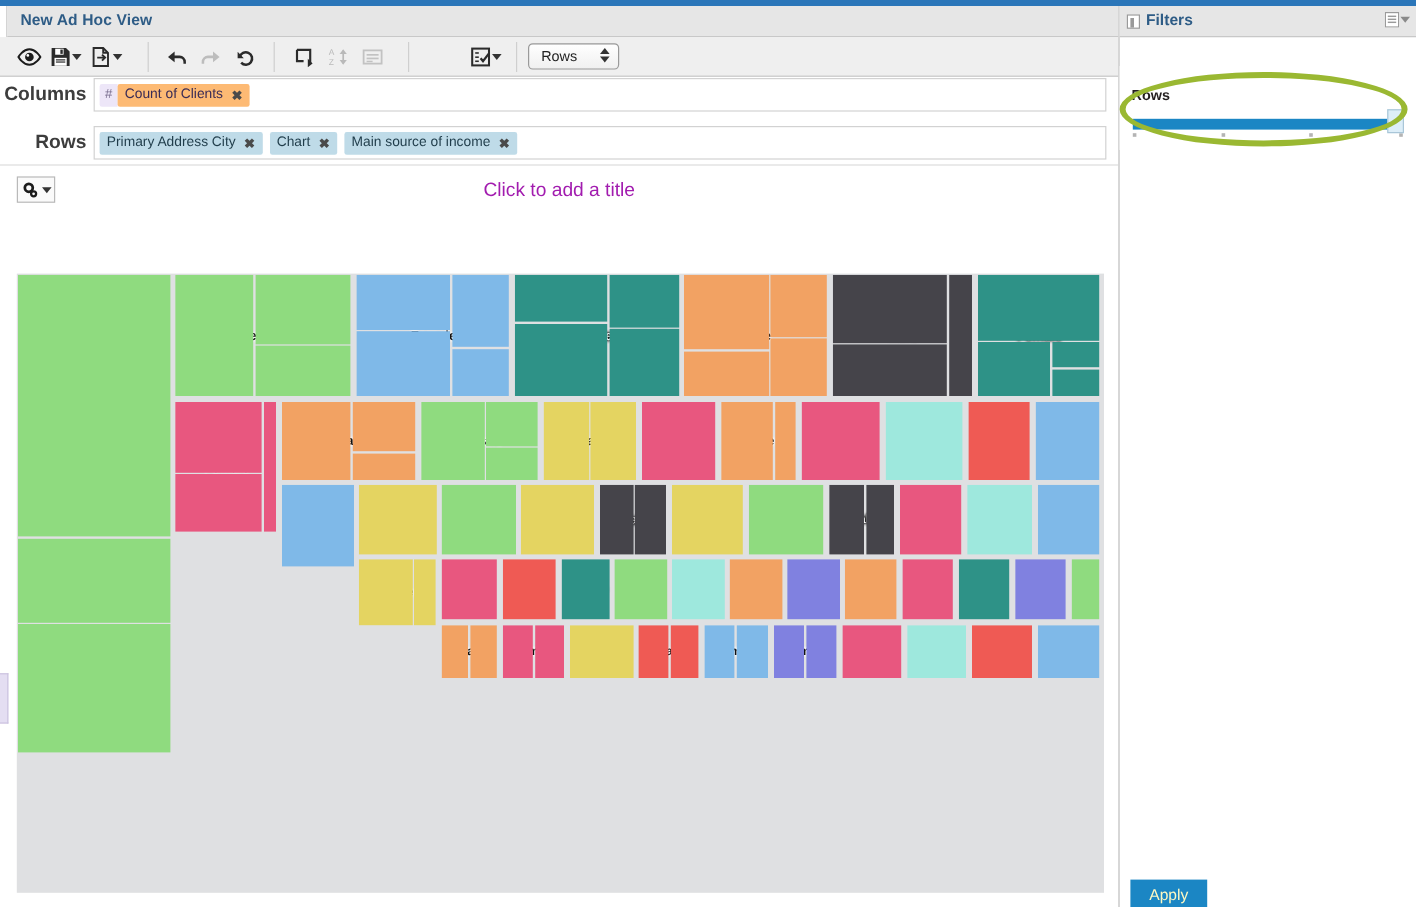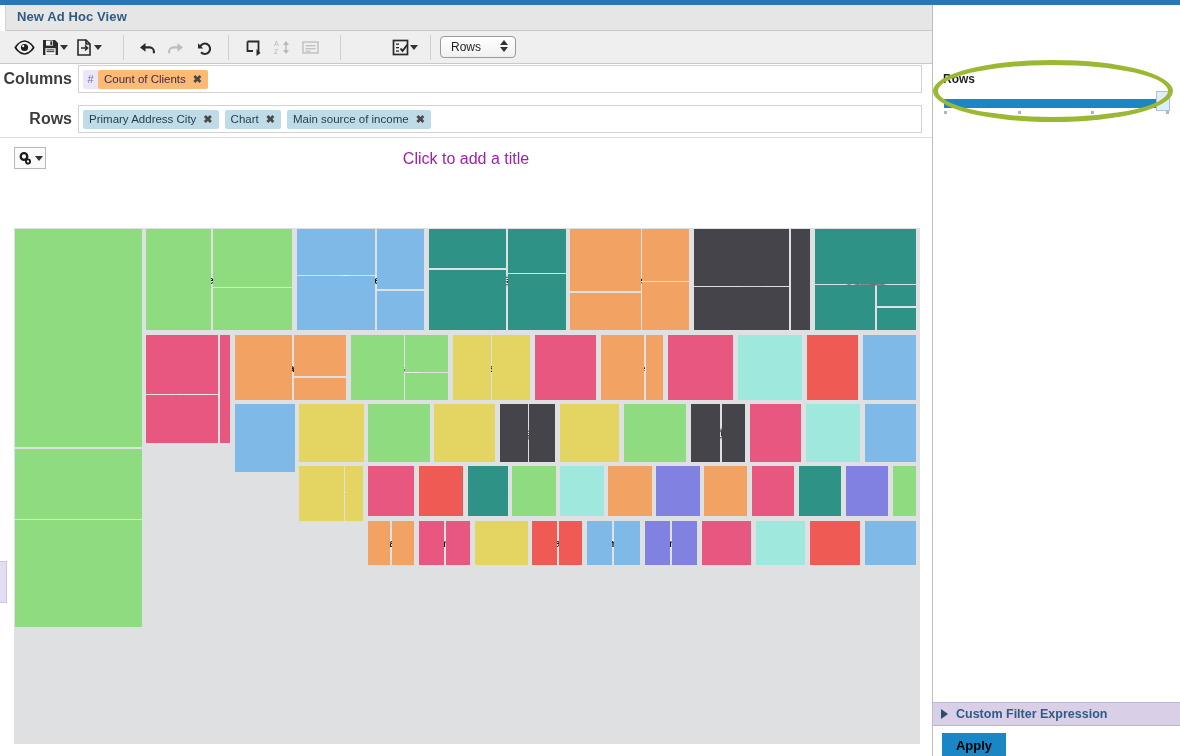--- a/index.html
+++ b/index.html
@@ -229,21 +229,21 @@
     border-top:5px solid transparent; border-bottom:5px solid transparent;
     border-left:7px solid #2f4a6b;
   }
   .cfe .cfe-label {
     margin-left:8px; font-size:12.5px; font-weight:bold; color:#2e5c86;
   }
   .apply-btn {
     position:absolute; left:941px - 932px; top:728px;
     left:9px;
     width:64px; height:24px; background:#1b86c4;
-    color:#000000; font-size:13px; font-weight:bold;
+    color:#fef9c3; font-size:13px; font-weight:normal;
     display:flex; align-items:center; justify-content:center;
     cursor:pointer; border:none;
     font-family:"Liberation Sans", sans-serif;
   }
 </style>
 </head>
 <body>
 
 <div id="app">
 
@@ -742,38 +742,47 @@
             </div>
             <span class="lbl sm">Female</span>
           </div>
         </div>
     </div>
 
     <div class="collapse-handle"></div>
   </div>
 
   <div class="filters">
+    <div class="filters-head">
+      <span class="panel-icon"></span>
+      <span class="fh-title">Filters</span>
+      <span class="fh-menu">
+        <svg width="12" height="13" viewBox="0 0 12 13">
+          <rect x="0.5" y="0.5" width="11" height="12" fill="#fff" stroke="#9a9a9a"></rect>
+          <rect x="2.5" y="3" width="7" height="1.2" fill="#9a9a9a"></rect>
+          <rect x="2.5" y="5.5" width="7" height="1.2" fill="#9a9a9a"></rect>
+          <rect x="2.5" y="8" width="7" height="1.2" fill="#9a9a9a"></rect>
+        </svg>
+        <span class="caret dim"></span>
+      </span>
+    </div>
 
 
     <div class="rows-filter">
       <div class="rf-label">Rows</div>
       <div class="slider-wrap">
         <div class="slider-track"></div>
         <div class="slider-fill"></div>
         <div class="slider-tick" style="left:0px;"></div>
         <div class="slider-tick" style="left:74px;"></div>
         <div class="slider-tick" style="left:147px;"></div>
         <div class="slider-tick" style="left:222px;"></div>
         <div class="slider-thumb"></div>
       </div>
     </div>
 
-    <div class="cfe">
-      <span class="tri"></span>
-      <span class="cfe-label">Custom Filter Expression</span>
-    </div>
 
     <div class="apply-btn">Apply</div>
   </div>
 
   <div class="ellipse-annot"></div>
 
 </div>
 
 </body></html>

